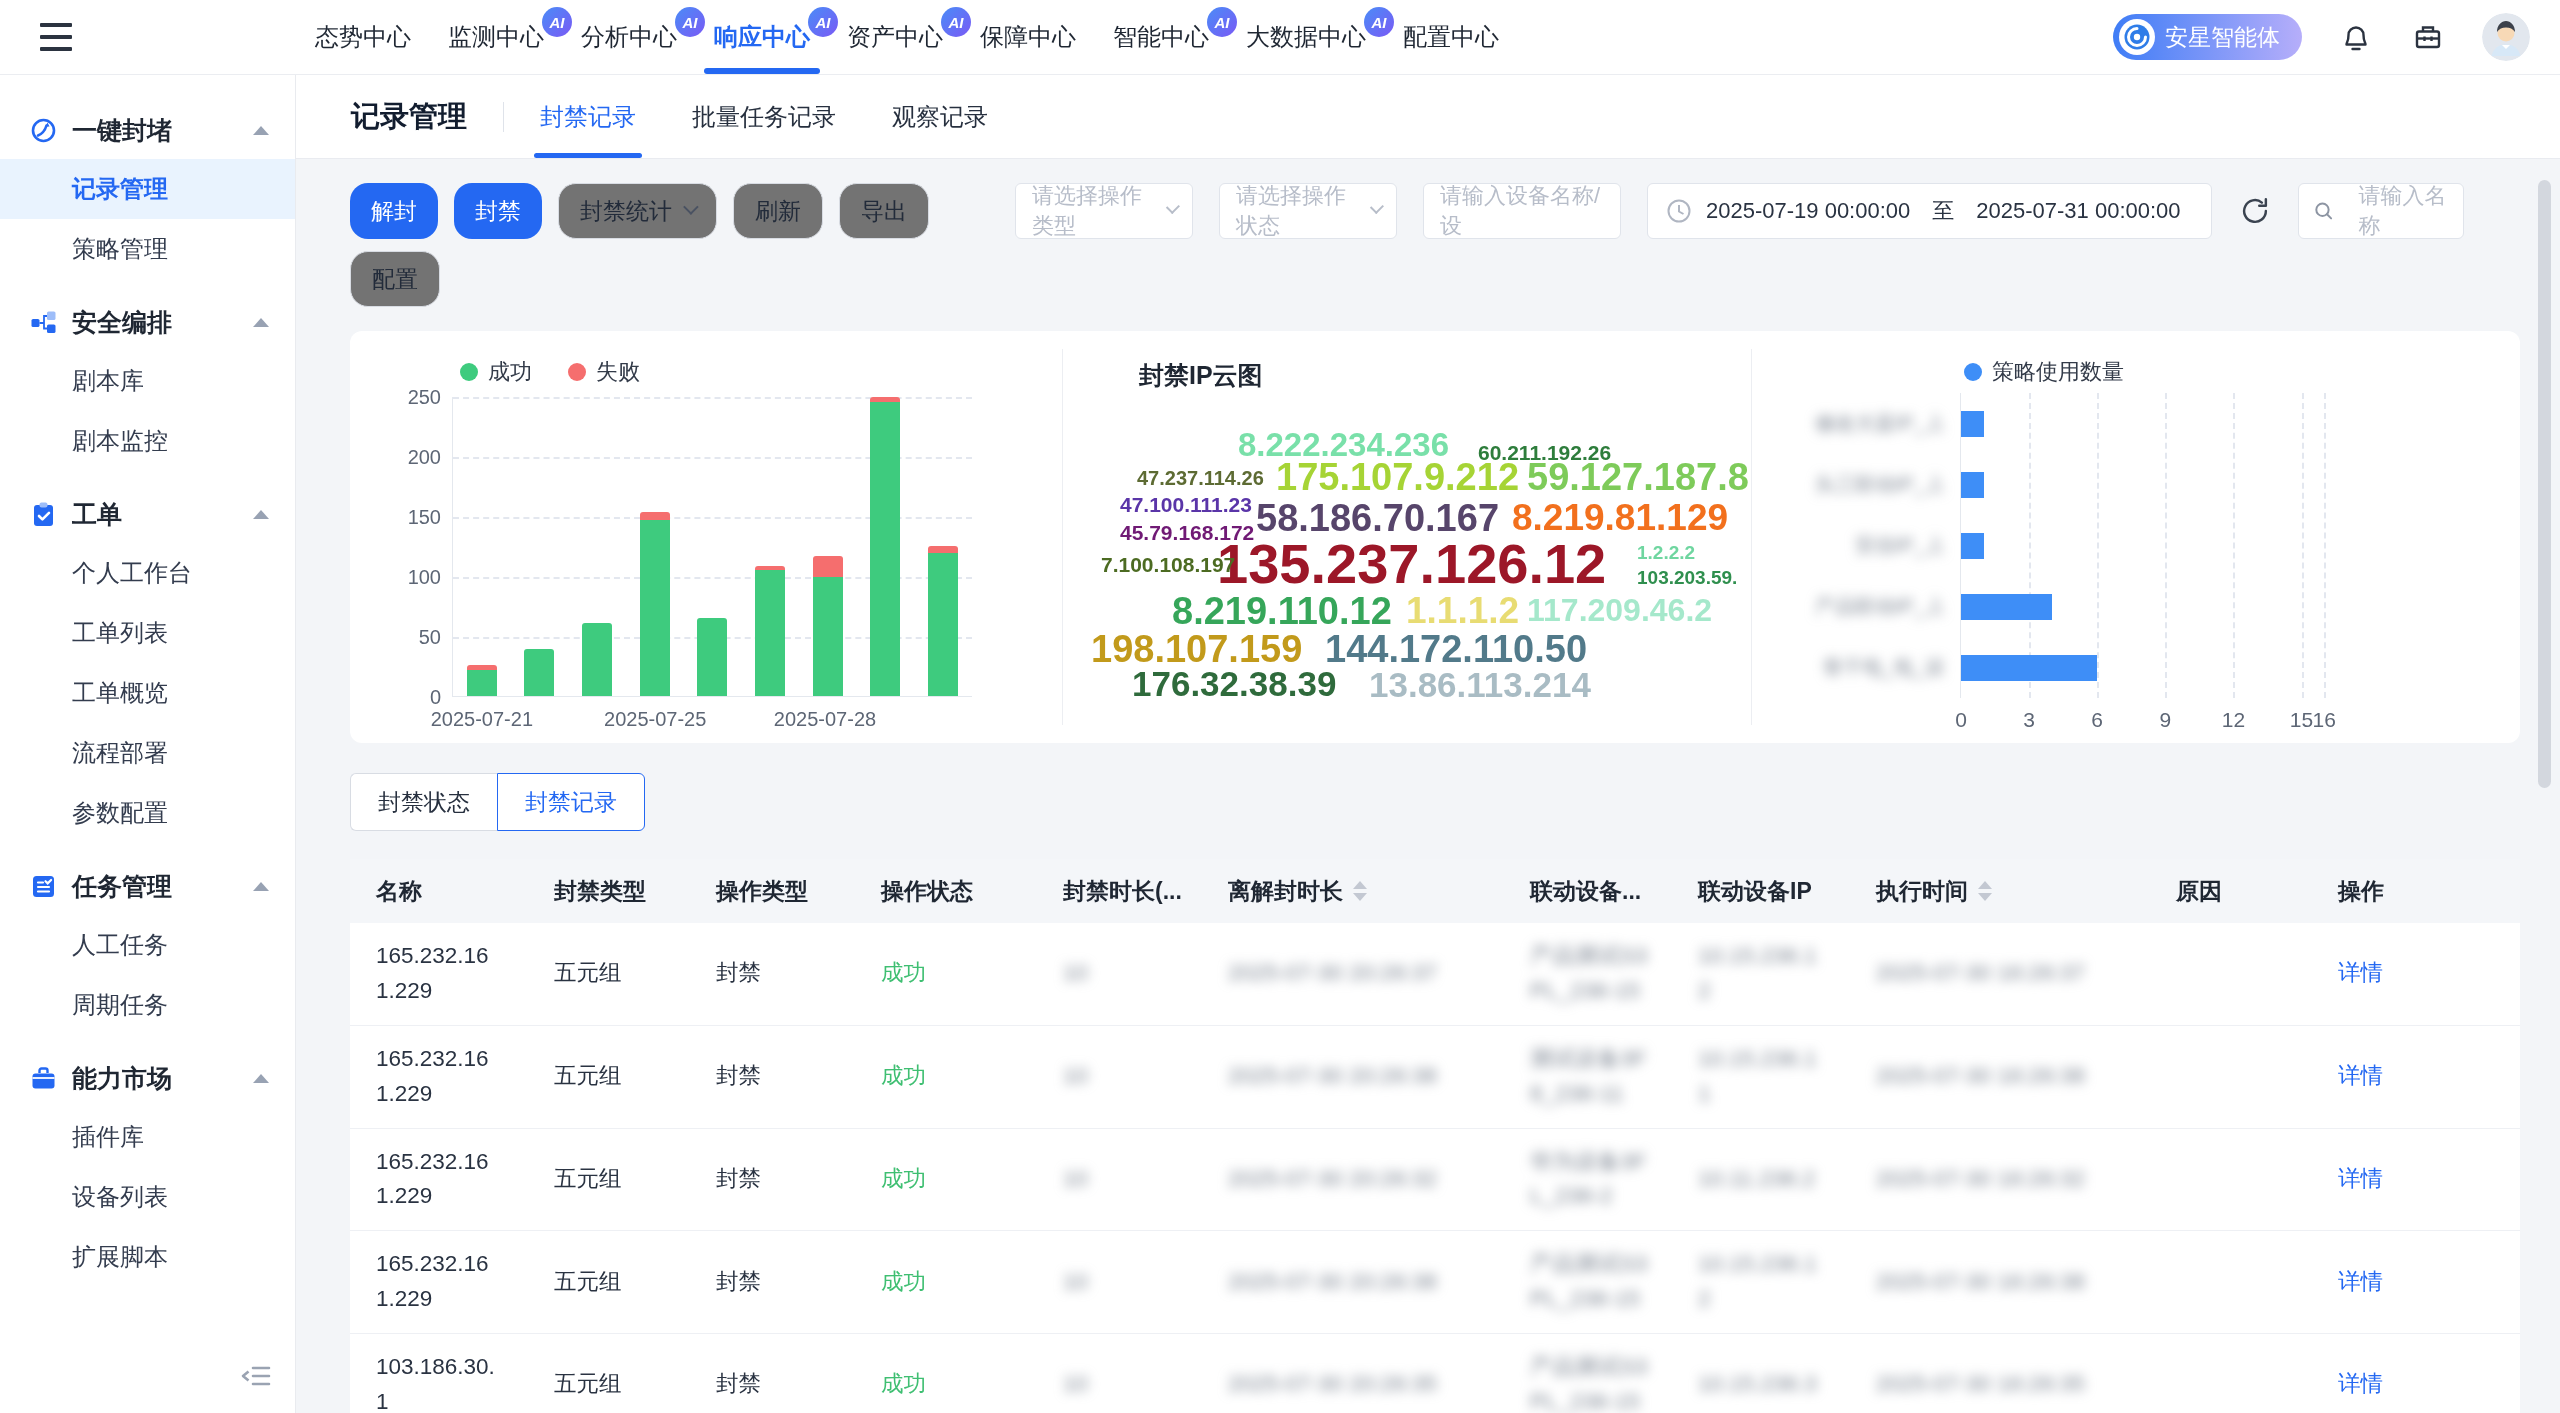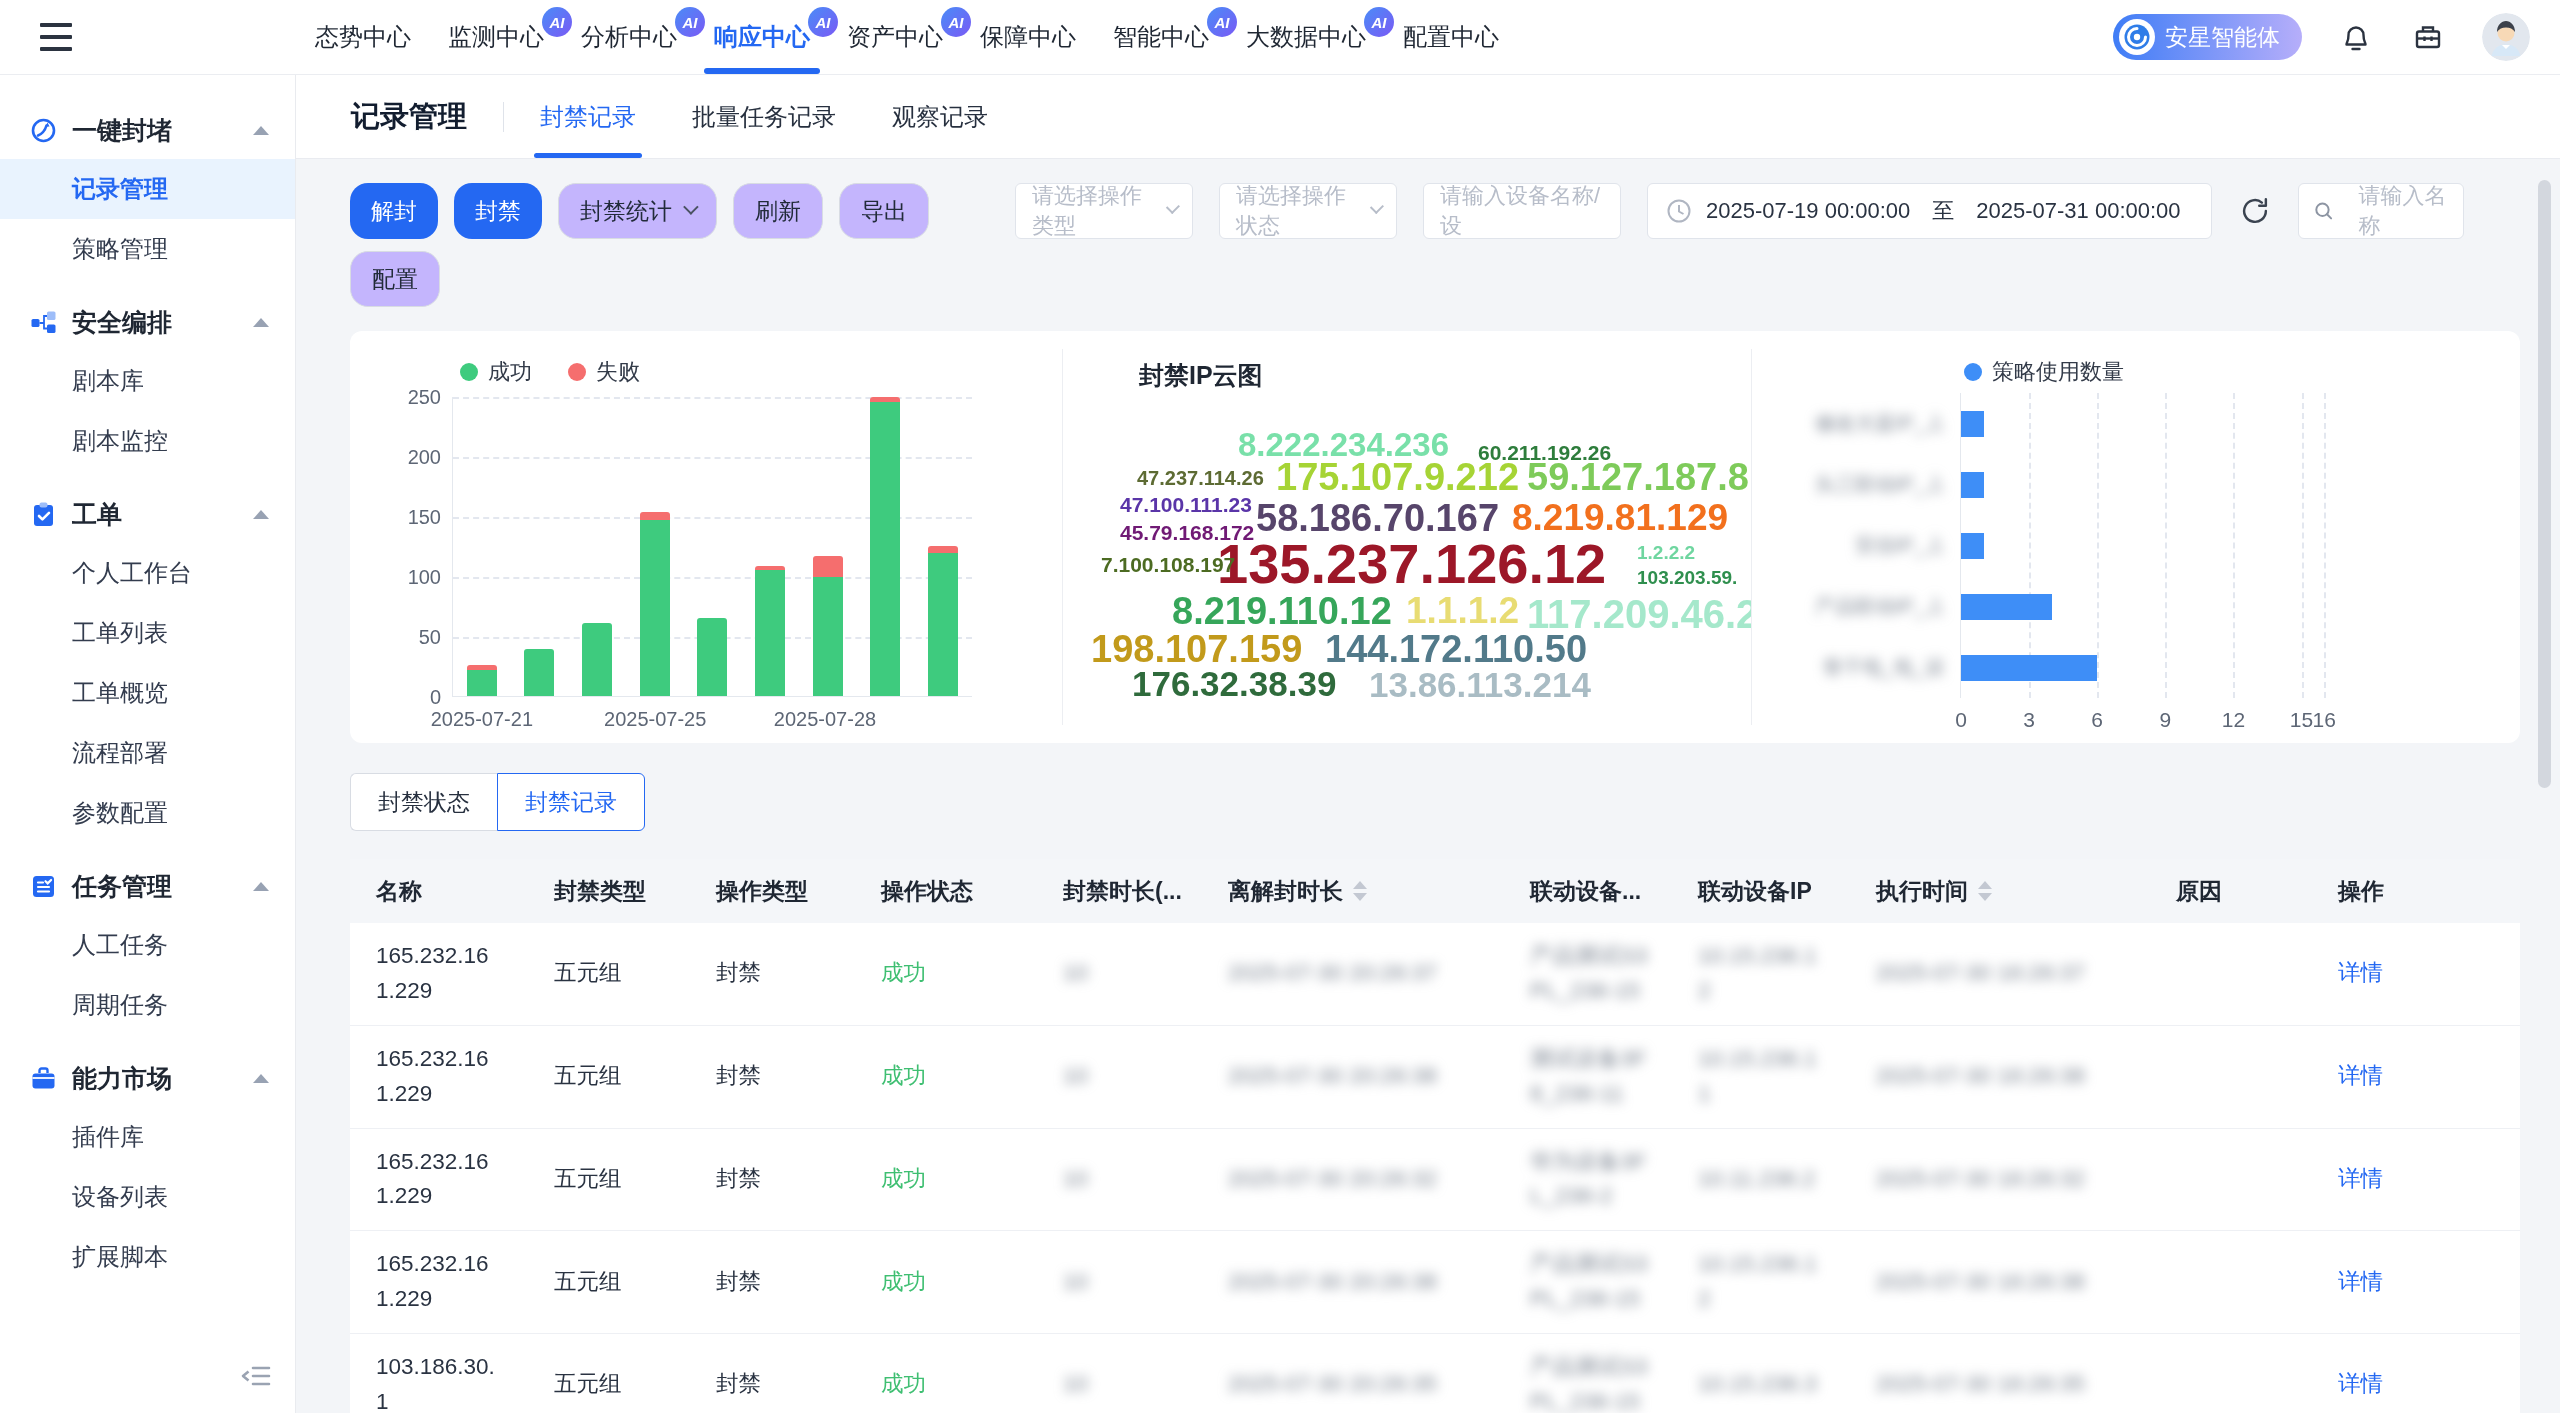--- a/index.html
+++ b/index.html
@@ -54,21 +54,21 @@
   .ph-tab.active { color:#2468f2; }
   .ph-tab.active::after { content:""; position:absolute; left:-6px; right:-6px; bottom:0; height:5px;
     border-radius:3px; background:#2468f2; }
 
   .content { padding:24px 0 0 54px; }
   .toolbar-row { display:flex; align-items:center; gap:16px; }
   .toolbar-row.second { margin-top:12px; }
   .btn { height:56px; border-radius:18px; font-size:23px; display:flex; align-items:center;
     justify-content:center; padding:0 21px; cursor:pointer; white-space:nowrap; }
   .btn.primary { background:#2468f2; color:#fff; }
-  .btn.outline { background:#c4b5fd; border:1px solid #d8dce3; color:#222b3a; }
+  .btn.outline { background:#737373; border:1px solid #d8dce3; color:#222b3a; }
   .chev { width:11px; height:11px; border-right:2.4px solid #4a5262; border-bottom:2.4px solid #4a5262;
     transform:rotate(45deg) translateY(-2px); margin-left:12px; margin-top:-6px; }
   .chev.light { border-color:#b7bdc9; }
   .select,.text-input,.date-box,.search-box { height:56px; background:#fff; border:1px solid #e0e4eb;
     border-radius:6px; display:flex; align-items:center; font-size:22px; }
   .select { width:178px; padding:0 16px; color:#b7bdc9; justify-content:space-between; cursor:pointer; }
   .filters { display:flex; align-items:center; gap:26px; margin-left:70px; }
   .text-input { width:198px; padding:0 16px; color:#b7bdc9; }
   .date-box { width:565px; padding:0 18px; color:#2a3342; gap:14px; }
   .date-sep { margin:0 8px; }
@@ -442,21 +442,21 @@
               <span style="left: 21px; top: 88px; font-size: 21px; color: rgb(90, 53, 168);">47.100.111.23</span>
               <span style="left: 21px; top: 116px; font-size: 21px; color: #701a75;">45.79.168.172</span>
               <span style="left: 157px; top: 93px; font-size: 38px; color: rgb(87, 69, 107);">58.186.70.167</span>
               <span style="left: 413px; top: 93px; font-size: 37px; color: rgb(242, 112, 29);">8.219.81.129</span>
               <span style="left: 118px; top: 130px; font-size: 56px; color: rgb(156, 23, 40);">135.237.126.12</span>
               <span style="left: 538px; top: 137px; font-size: 19px; color: rgb(111, 214, 160);">1.2.2.2</span>
               <span style="left: 538px; top: 162px; font-size: 19px; color: rgb(47, 143, 78);">103.203.59.</span>
               <span style="left: 2px; top: 148px; font-size: 21px; color: rgb(76, 107, 34);">7.100.108.197</span>
               <span style="left: 73px; top: 186px; font-size: 38px; color: rgb(54, 166, 90);">8.219.110.12</span>
               <span style="left: 307px; top: 186px; font-size: 37px; color: rgb(232, 220, 115);">1.1.1.2</span>
-              <span style="left: 428px; top: 188px; font-size: 40px; color: rgb(165, 232, 203);">117.209.46.2</span>
+              <span style="left: 428px; top: 188px; font-size: 32px; color: rgb(165, 232, 203);">117.209.46.2</span>
               <span style="left: -8px; top: 224px; font-size: 38px; color: rgb(194, 154, 27);">198.107.159</span>
               <span style="left: 226px; top: 224px; font-size: 38px; color: rgb(82, 122, 138);">144.172.110.50</span>
               <span style="left: 33px; top: 260px; font-size: 35px; color: rgb(47, 107, 60);">176.32.38.39</span>
               <span style="left: 270px; top: 261px; font-size: 35px; color: rgb(169, 188, 196);">13.86.113.214</span>
             </div>
         </div>
         <div class="divider-v"></div>
         <div class="chart-panel p3">
           <div class="legend hlegend">
             <span class="legend-item">

